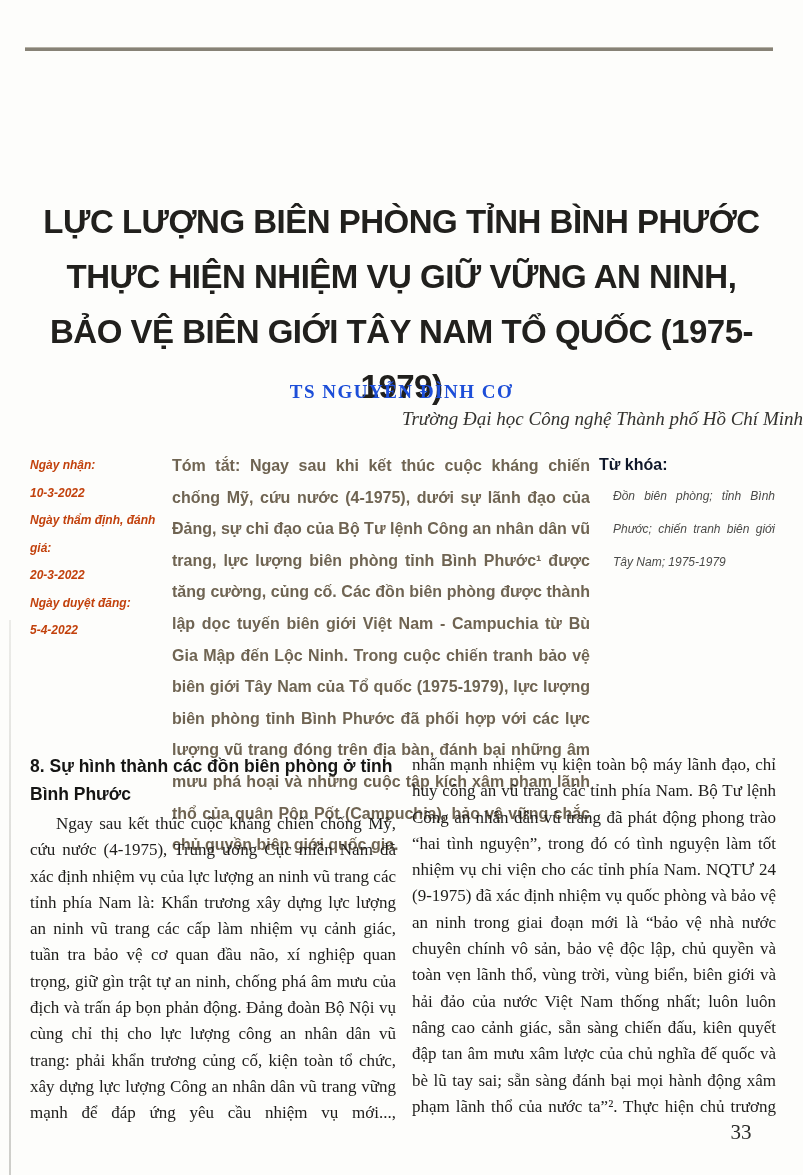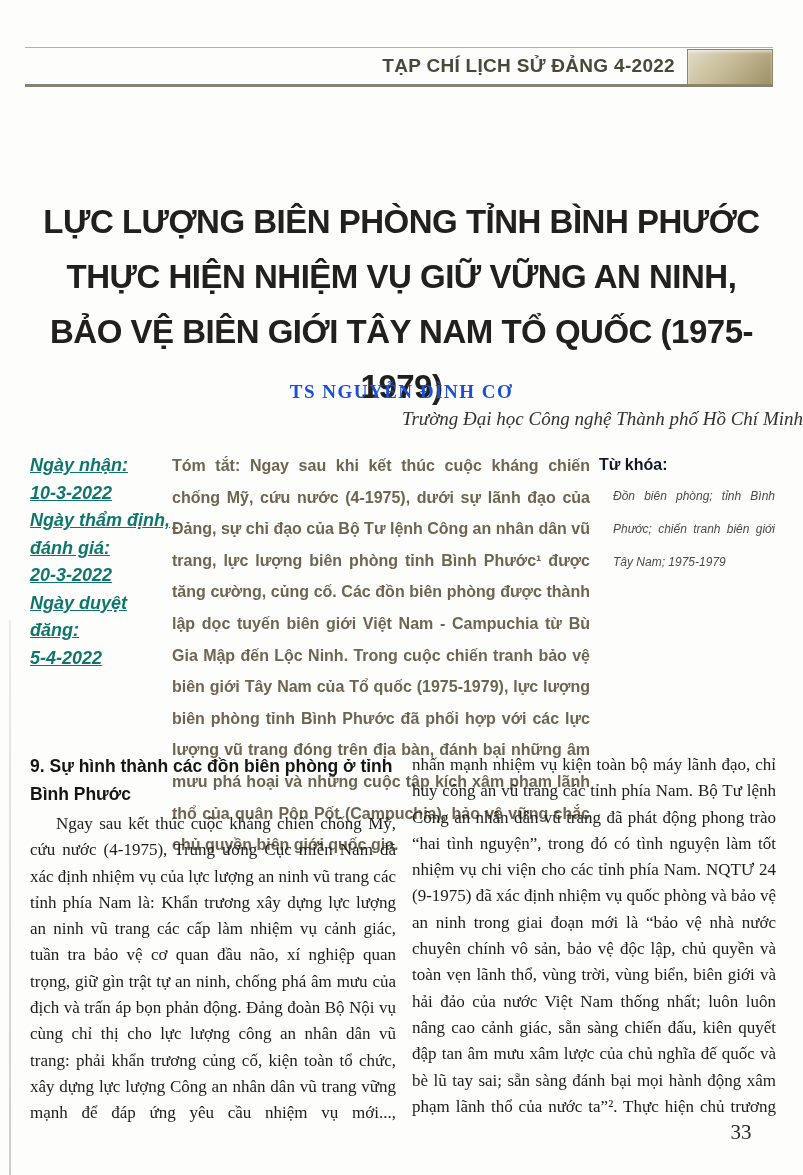--- a/index.html
+++ b/index.html
@@ -41,23 +41,22 @@
   }
   .affiliation {
     position:absolute; top:408px; left:0; width:803px; text-align:right;
     font-style:italic; font-size:19px; color:#33322e;
   }
 
   
   .dates {
     position:absolute; left:30px; top:452px; width:140px;
     font-family:"Liberation Sans", sans-serif; font-stretch:condensed;
-    font-style:italic; font-weight:bold; font-size:18px; line-height:27.5px;
-    color:#0f766e;
-    text-decoration:underline;
+    font-style:italic; font-weight:bold; font-size:12px; line-height:27.5px;
+    color:#c2410c;
   }
   .abstract {
     position:absolute; left:172px; top:450px; width:418px;
     font-family:"Liberation Sans", sans-serif; font-weight:bold;
     font-size:16px; line-height:31.6px; text-align:justify; color:#6f6452;
   }
   .abstract-label { color:#6f6452; }
   .keywords { position:absolute; left:599px; top:450px; width:176px;
     font-family:"Liberation Sans", sans-serif; }
   .keywords-label { font-weight:bold; font-size:16px; color:#0f172a; line-height:30px; }
@@ -85,24 +84,20 @@
 </style>
 </head>
 <body>
 
 <div class="page">
 
   <div class="scan-line"></div>
 
   <div class="header">
     <div class="rule-top"></div>
-    <div class="header-band">
-      <span class="journal-title">TẠP CHÍ LỊCH SỬ ĐẢNG 4-2022</span>
-      <span class="header-block"></span>
-    </div>
     <div class="rule-bottom"></div>
   </div>
 
   <div class="article-title">
     <div>LỰC LƯỢNG BIÊN PHÒNG TỈNH BÌNH PHƯỚC</div>
     <div>THỰC HIỆN NHIỆM VỤ GIỮ VỮNG AN NINH,</div>
     <div>BẢO VỆ BIÊN GIỚI TÂY NAM TỔ QUỐC (1975-1979)</div>
   </div>
 
   <div class="author">TS NGUYỄN ĐÌNH CƠ</div>
@@ -121,21 +116,21 @@
     <span class="abstract-label">Tóm tắt:</span>
     <span>Ngay sau khi kết thúc cuộc kháng chiến chống Mỹ, cứu nước (4-1975), dưới sự lãnh đạo của Đảng, sự chỉ đạo của Bộ Tư lệnh Công an nhân dân vũ trang, lực lượng biên phòng tỉnh Bình Phước¹ được tăng cường, củng cố. Các đồn biên phòng được thành lập dọc tuyến biên giới Việt Nam - Campuchia từ Bù Gia Mập đến Lộc Ninh. Trong cuộc chiến tranh bảo vệ biên giới Tây Nam của Tổ quốc (1975-1979), lực lượng biên phòng tỉnh Bình Phước đã phối hợp với các lực lượng vũ trang đóng trên địa bàn, đánh bại những âm mưu phá hoại và những cuộc tập kích xâm phạm lãnh thổ của quân Pôn Pốt (Campuchia), bảo vệ vững chắc chủ quyền biên giới quốc gia.</span>
   </div>
 
   <div class="keywords">
     <div class="keywords-label">Từ khóa:</div>
     <div class="keywords-text">Đồn biên phòng; tỉnh Bình Phước; chiến tranh biên giới Tây Nam; 1975-1979</div>
   </div>
 
   <div class="col-left">
-    <h2 class="section-heading">9. Sự hình thành các đồn biên phòng ở tỉnh Bình Phước</h2>
+    <h2 class="section-heading">8. Sự hình thành các đồn biên phòng ở tỉnh Bình Phước</h2>
     <p class="body-text indent">Ngay sau kết thúc cuộc kháng chiến chống Mỹ, cứu nước (4-1975), Trung ương Cục miền Nam đã xác định nhiệm vụ của lực lượng an ninh vũ trang các tỉnh phía Nam là: Khẩn trương xây dựng lực lượng an ninh vũ trang các cấp làm nhiệm vụ cảnh giác, tuần tra bảo vệ cơ quan đầu não, xí nghiệp quan trọng, giữ gìn trật tự an ninh, chống phá âm mưu của địch và trấn áp bọn phản động. Đảng đoàn Bộ Nội vụ cùng chỉ thị cho lực lượng công an nhân dân vũ trang: phải khẩn trương củng cố, kiện toàn tổ chức, xây dựng lực lượng Công an nhân dân vũ trang vững mạnh để đáp ứng yêu cầu nhiệm vụ mới...,</p>
   </div>
 
   <div class="col-right">
     <p class="body-text">nhấn mạnh nhiệm vụ kiện toàn bộ máy lãnh đạo, chỉ huy công an vũ trang các tỉnh phía Nam. Bộ Tư lệnh Công an nhân dân vũ trang đã phát động phong trào “hai tình nguyện”, trong đó có tình nguyện làm tốt nhiệm vụ chi viện cho các tỉnh phía Nam. NQTƯ 24 (9-1975) đã xác định nhiệm vụ quốc phòng và bảo vệ an ninh trong giai đoạn mới là “bảo vệ nhà nước chuyên chính vô sản, bảo vệ độc lập, chủ quyền và toàn vẹn lãnh thổ, vùng trời, vùng biển, biên giới và hải đảo của nước Việt Nam thống nhất; luôn luôn nâng cao cảnh giác, sẵn sàng chiến đấu, kiên quyết đập tan âm mưu xâm lược của chủ nghĩa đế quốc và bè lũ tay sai; sẵn sàng đánh bại mọi hành động xâm phạm lãnh thổ của nước ta”². Thực hiện chủ trương</p>
   </div>
 
   <div class="page-number">33</div>
 
 </div>

